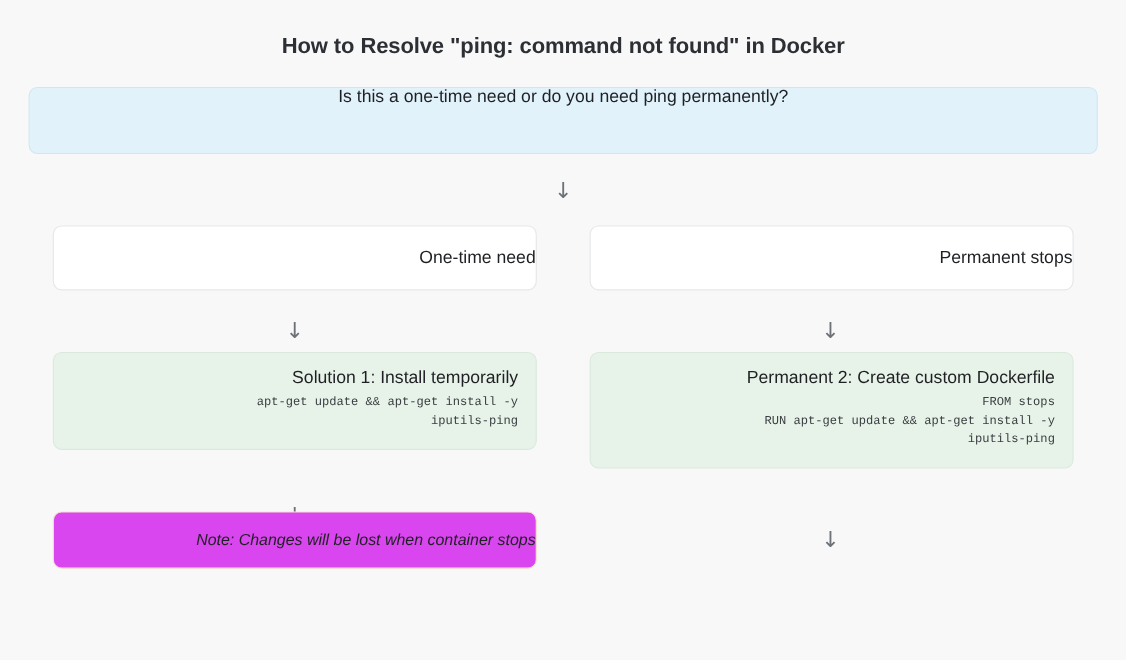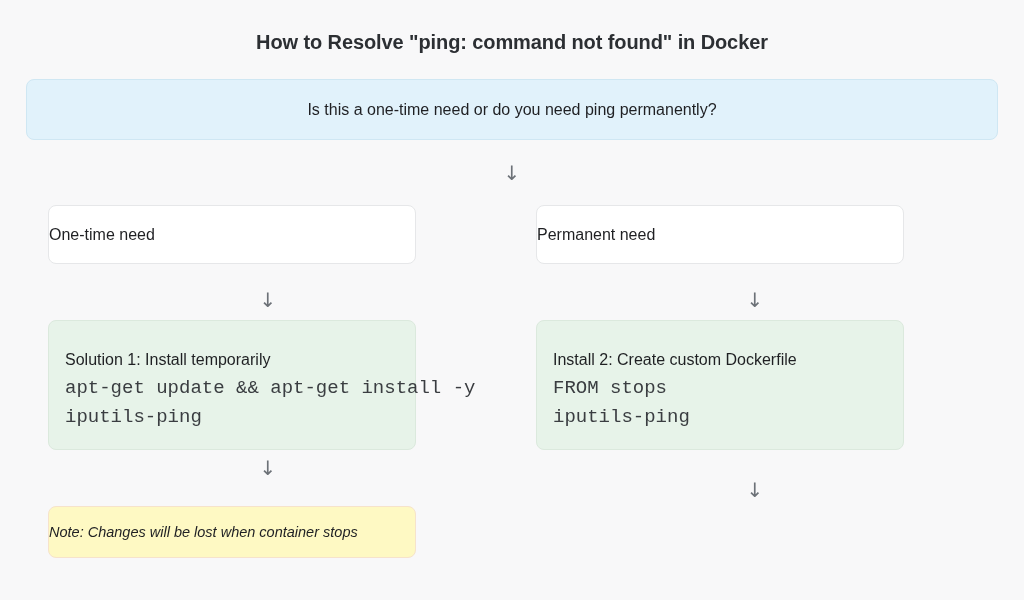--- a/index.html
+++ b/index.html
@@ -40,21 +40,20 @@
   .question-node {
     position: absolute;
     left: 26px;
     top: 79px;
     width: 972px;
     height: 61px;
     background: #e1f2fb;
     border: 1px solid #cfe7f3;
     border-radius: 8px;
     display: flex;
-    align-items: center;
     justify-content: center;
   }
   .question-node .node-text {
     font-size: 16px;
     color: #1f2023;
   }
 
   
   .arrow {
     position: absolute;
@@ -73,57 +72,57 @@
 
   
   .column {
     position: absolute;
     width: 440px;
   }
   #column-left  { left: 48px;  top: 205px; }
   #column-right { left: 536px; top: 205px; }
 
   .node {
-    width: 368px;
+    width: 440px;
     border-radius: 8px;
     display: flex;
     flex-direction: column;
-    align-items: flex-start;
+    align-items: flex-end;
     justify-content: center;
     text-align: center;
   }
 
   .node-branch {
     background: #ffffff;
     border: 1px solid #e6e7e9;
     height: 59px;
     font-size: 16px;
     color: #1f2023;
   }
 
   .node-solution {
     background: #e7f3e9;
     border: 1px solid #dbe9dd;
-    padding: 30px 16px 16px;
+    padding: 14px 16px 16px;
   }
   .node-solution .solution-title {
     font-size: 16px;
     color: #1f2023;
     margin-bottom: 5px;
   }
   .node-solution .code-line {
     font-family: "Liberation Mono", "DejaVu Sans Mono", monospace;
-    font-size: 19px;
+    font-size: 11px;
     color: #3a3d41;
     line-height: 1.55;
     white-space: pre;
   }
 
   .node-note {
-    background: #fef9c3;
+    background: #d946ef;
     border: 1px solid #f6e3cb;
     height: 52px;
     font-size: 14.5px;
     font-style: italic;
     color: #1f2023;
   }
 
   .spacer-arrow { height: 56px; }
 </style>
 </head>
@@ -165,28 +164,29 @@
 
     <div class="node node-note">
       <span>Note: Changes will be lost when container stops</span>
     </div>
 
   </div>
 
   <div class="column" id="column-right">
 
     <div class="node node-branch">
-      <span>Permanent need</span>
+      <span>Permanent stops</span>
     </div>
 
     <div class="spacer-arrow"></div>
 
     <div class="node node-solution">
-      <div class="solution-title">Install 2: Create custom Dockerfile</div>
+      <div class="solution-title">Permanent 2: Create custom Dockerfile</div>
       <div class="code-line">FROM stops</div>
+      <div class="code-line">RUN apt-get update &amp;&amp; apt-get install -y</div>
       <div class="code-line">iputils-ping</div>
     </div>
 
     <div class="spacer-arrow"></div>
 
 
   </div>
 
 </div>
 

